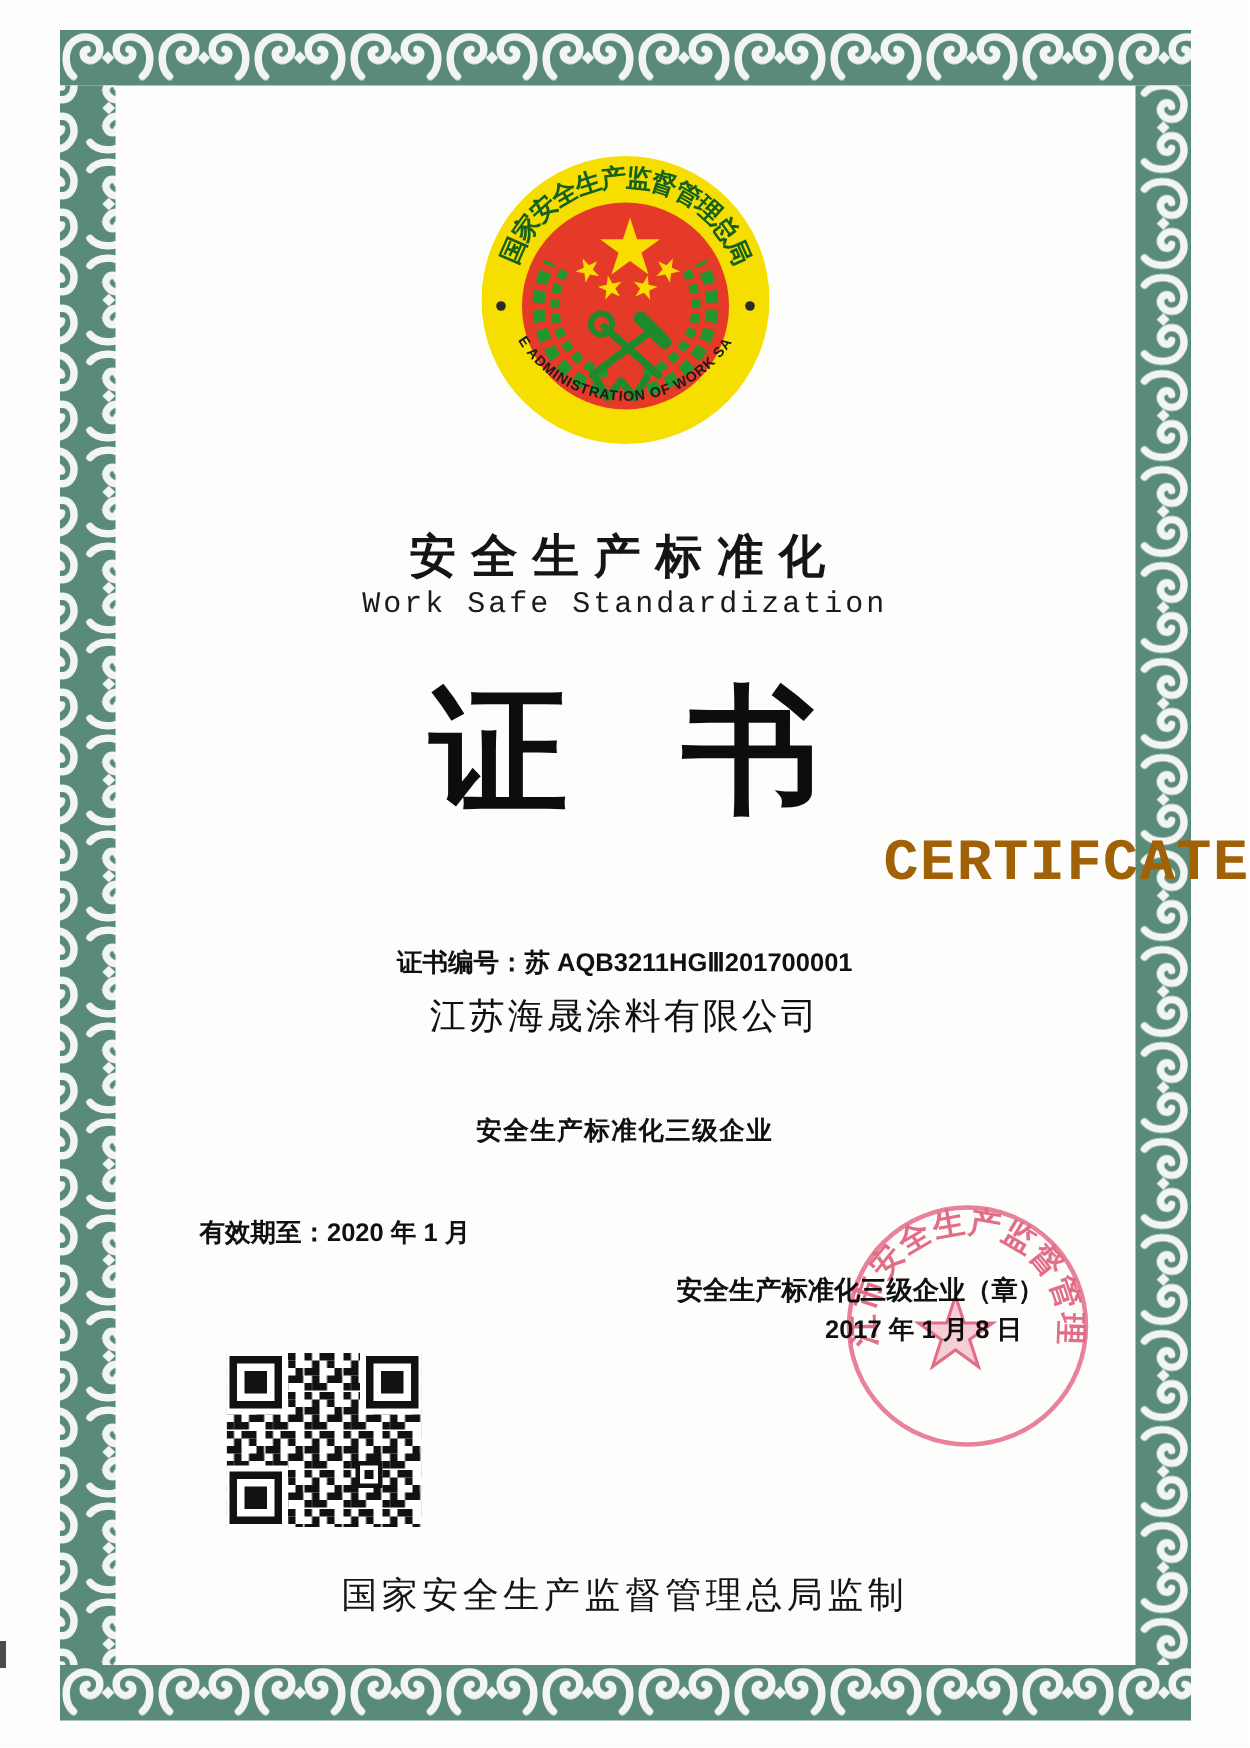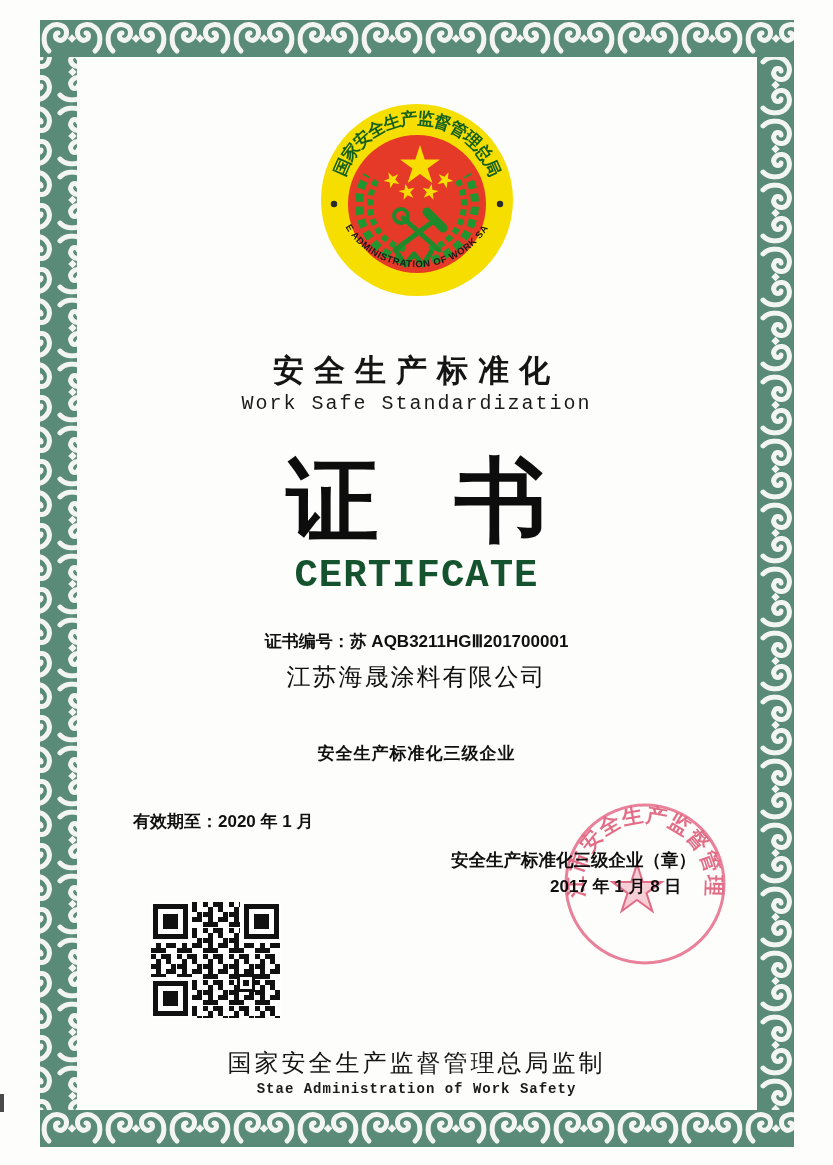--- a/index.html
+++ b/index.html
@@ -8,21 +8,21 @@
     background:#fdfdfc;color:#111;
     font-family:"Liberation Sans",sans-serif;
   }
   .abs{position:absolute;}
   .centered{left:0;width:833px;text-align:center;}
   
   .title-zh{top:350px;font-family:"DejaVu Serif",serif;font-weight:bold;font-size:31px;letter-spacing:10px;color:#151515;}
   .title-en{top:392px;font-family:"Liberation Mono",monospace;font-weight:normal;font-size:20px;letter-spacing:2px;color:#1b1b1b;}
   .cert-zh{top:452px;display:flex;justify-content:center;gap:76px;left:0;width:833px;
            font-family:"DejaVu Serif",serif;font-weight:900;font-size:92px;line-height:1.05;color:#0d0d0d;}
-  .cert-en{top:554px;font-family:"Liberation Mono",monospace;font-weight:bold;font-size:39px;letter-spacing:1px;color:#14532d;}
+  .cert-en{top:554px;font-family:"Liberation Mono",monospace;font-weight:bold;font-size:39px;letter-spacing:1px;color:#a16207;text-align:right;}
   .num-line{top:630px;font-size:17px;font-weight:bold;color:#101010;}
   .num-line .val{font-weight:bold;}
   .company{top:661px;font-size:24px;letter-spacing:2px;color:#101010;}
   .level{top:742px;font-size:17px;font-weight:bold;letter-spacing:1px;color:#101010;}
   .industry{top:766px;font-size:16px;color:#101010;}
   .validity{top:810px;left:133px;font-size:17px;font-weight:bold;color:#101010;}
   .authority{top:848px;left:451px;font-size:17.5px;font-weight:bold;color:#101010;}
   .issue-date{top:875px;left:550px;font-size:17px;font-weight:bold;color:#101010;}
   .footer-zh{top:1047px;font-family:"DejaVu Serif",serif;font-size:24px;letter-spacing:3px;color:#151515;}
   .footer-en{top:1081px;font-family:"Liberation Mono",monospace;font-weight:bold;font-size:14px;letter-spacing:1px;color:#1b1b1b;}
@@ -177,17 +177,16 @@
       <rect x="12" y="89" width="15" height="15" fill="#111111"></rect>
     </g>
     <g>
       <rect x="86" y="72" width="18" height="18" fill="#111111"></rect>
       <rect x="89" y="75" width="12" height="12" fill="#ffffff"></rect>
       <rect x="92" y="78" width="6" height="6" fill="#111111"></rect>
     </g>
   </svg>
 
   <div class="abs centered footer-zh">国家安全生产监督管理总局监制</div>
-  <div class="abs centered footer-en">Stae Administration of Work Safety</div>
 
   <div class="abs scan-mark"></div>
 
 </div>
 
 </body></html>

